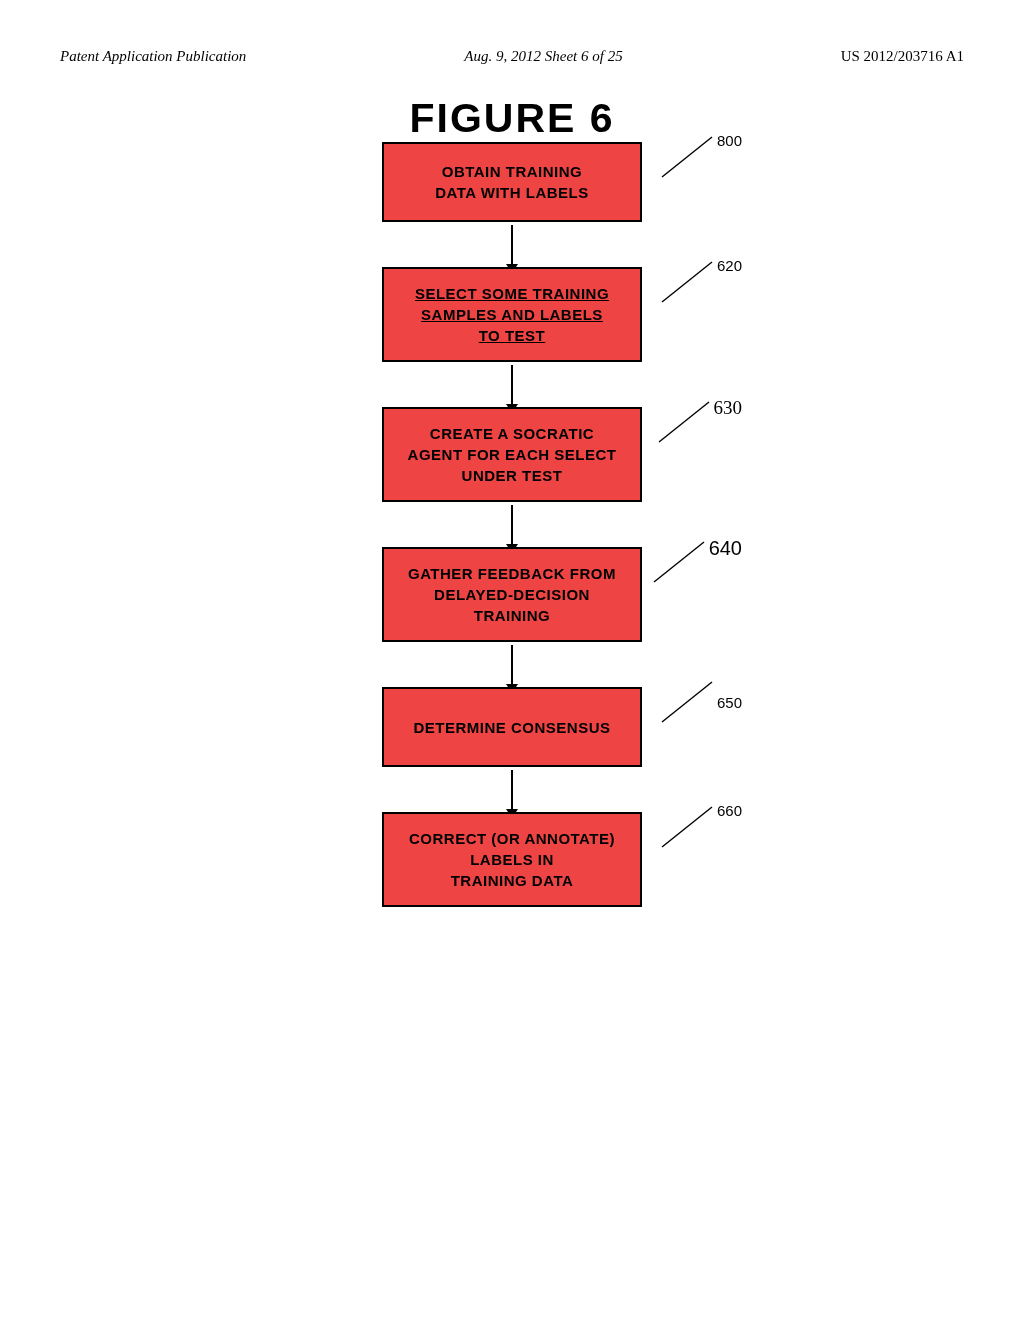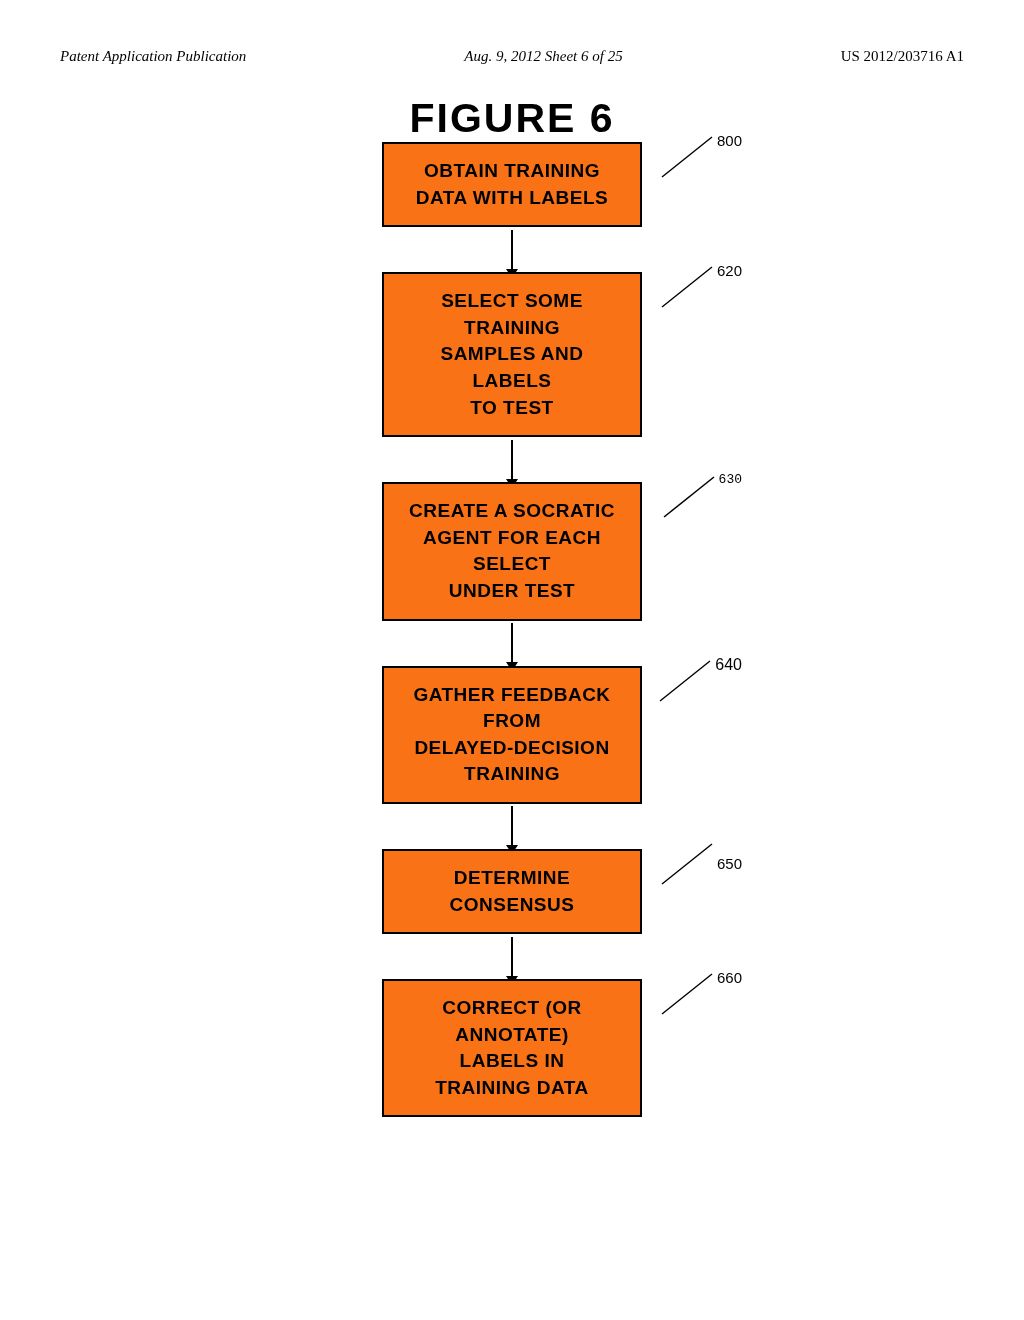--- a/index.html
+++ b/index.html
@@ -79,26 +79,26 @@
 
     .box {
       border: 2px solid #000000;
       width: 260px;
       min-height: 80px;
       display: flex;
       align-items: center;
       justify-content: center;
       text-align: center;
       padding: 14px 20px;
-      font-size: 19px;
+      font-size: 15px;
       font-family: Arial, sans-serif;
       font-weight: bold;
       letter-spacing: 0.5px;
       line-height: 1.4;
-      background: #f97316;
+      background: #ef4444;
       position: relative;
     }
 
     .arrow-down {
       width: 2px;
       height: 40px;
       background: #000000;
       position: relative;
     }
 
@@ -153,21 +153,21 @@
       </div>
     </div>
 
     <div class="connector">
       <div class="arrow-down"></div>
     </div>
 
     <div class="flow-item">
       <div class="box-row">
         <div class="box">
-          <span style="white-space: pre-line;">SELECT SOME TRAINING
+          <span style="white-space: pre-line; text-decoration: underline;">SELECT SOME TRAINING
 SAMPLES AND LABELS
 TO TEST</span>
         </div>
         <div style="position:absolute; right: calc(50% - 230px); top: -10px; display:flex; align-items: flex-start;">
           <svg width="70" height="50">
             <line x1="5" y1="45" x2="55" y2="5" stroke="#000" stroke-width="1.5"></line>
           </svg>
           <span style="font-size:15px; font-family: Arial, sans-serif; margin-top: 0px; margin-left:-10px;">620</span>
         </div>
       </div>
@@ -181,41 +181,41 @@
       <div class="box-row">
         <div class="box">
           <span style="white-space: pre-line;">CREATE A SOCRATIC
 AGENT FOR EACH SELECT
 UNDER TEST</span>
         </div>
         <div style="position:absolute; right: calc(50% - 230px); top: -10px; display:flex; align-items: flex-start;">
           <svg width="70" height="50">
             <line x1="5" y1="45" x2="55" y2="5" stroke="#000" stroke-width="1.5"></line>
           </svg>
-          <span style="font-size:13px; font-family: Liberation Mono, monospace; margin-top: 0px; margin-left:-10px;text-align:center;">630</span>
+          <span style="font-size:19px; font-family: Liberation Serif, serif; margin-top: 0px; margin-left:-10px;text-align:center;">630</span>
         </div>
       </div>
     </div>
 
     <div class="connector">
       <div class="arrow-down"></div>
     </div>
 
     <div class="flow-item">
       <div class="box-row">
         <div class="box">
           <span style="white-space: pre-line;">GATHER FEEDBACK FROM
 DELAYED-DECISION
 TRAINING</span>
         </div>
         <div style="position:absolute; right: calc(50% - 230px); top: -10px; display:flex; align-items: flex-start;">
           <svg width="70" height="50">
             <line x1="5" y1="45" x2="55" y2="5" stroke="#000" stroke-width="1.5"></line>
           </svg>
-          <span style="font-size:16px; font-family: Arial, sans-serif; margin-top: 0px; margin-left:-10px;">640</span>
+          <span style="font-size:20px; font-family: Arial, sans-serif; margin-top: 0px; margin-left:-10px;">640</span>
         </div>
       </div>
     </div>
 
     <div class="connector">
       <div class="arrow-down"></div>
     </div>
 
     <div class="flow-item">
       <div class="box-row">

